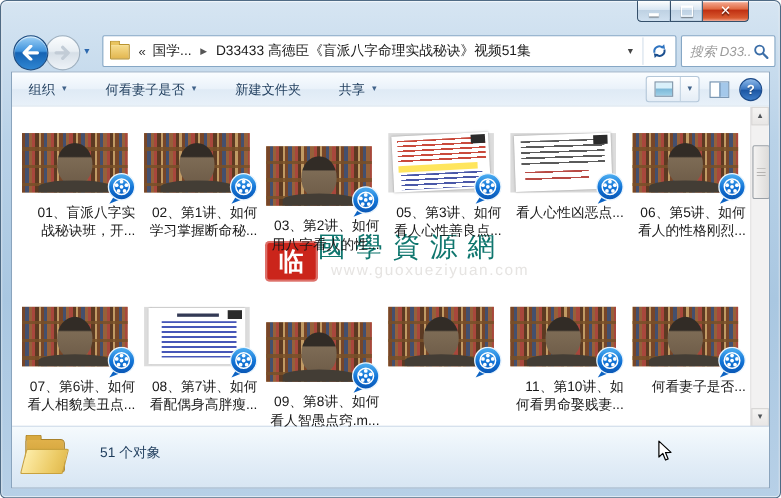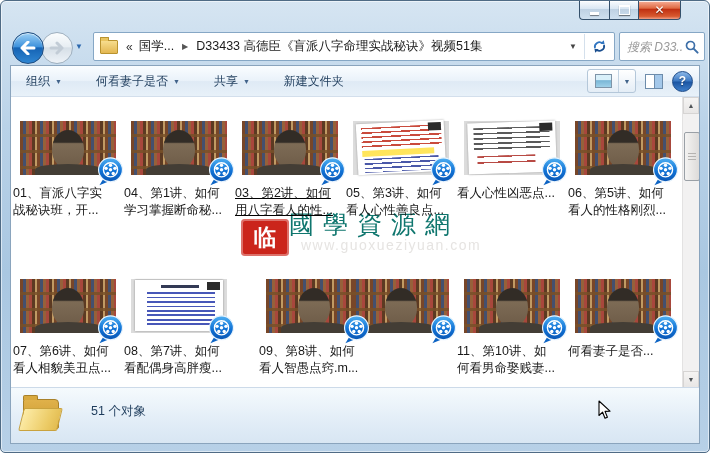--- a/index.html
+++ b/index.html
@@ -100,21 +100,21 @@
       repeating-linear-gradient(180deg,#b84a44 0 1.5px,rgba(0,0,0,0) 1.5px 6px);
     background-size:76px 23px,58px 11px;
     background-position:6px 5px,9px 33px;}
   .v-blue .page{
     background-image:
       linear-gradient(#333a55,#333a55),
       repeating-linear-gradient(180deg,#4757b8 0 1.5px,rgba(0,0,0,0) 1.5px 4.5px);
     background-size:38px 3px,68px 33px;
     background-position:26px 5px,12px 12px;}
   .badge{position:absolute;right:-9px;bottom:-11px;width:29px;height:29px;z-index:3;}
-  .lbl{margin-top:10px;width:110px;margin-left:-7px;text-align:left;font-size:12.5px;line-height:16.5px;color:#191919;}
+  .lbl{margin-top:10px;width:110px;margin-left:-7px;text-align:right;font-size:12.5px;line-height:16.5px;color:#191919;}
 
   
   .watermark{position:absolute;left:0;top:0;z-index:1;}
   .wm-seal{position:absolute;left:230px;top:122px;width:48px;height:37px;background:#cb251b;border-radius:4px;
       color:#fff;font-weight:bold;font-size:23px;display:flex;align-items:center;justify-content:center;
       font-family:"Liberation Serif","DejaVu Serif",serif;box-shadow:inset 0 0 0 2px rgba(255,255,255,.35);}
   .wm-name{position:absolute;left:278px;top:111px;font-size:25px;letter-spacing:9px;color:#0f766e;
       font-family:"Liberation Serif","DejaVu Serif",serif;white-space:nowrap;}
   .wm-url{position:absolute;left:290px;top:140px;font-size:14px;letter-spacing:1.5px;color:#e6e4e2;white-space:nowrap;}
 
@@ -205,25 +205,25 @@
     <div class="toolbar">
       <div class="tb-btn">
         <span>组织</span>
         <span class="tb-caret">▼</span>
       </div>
       <div class="tb-btn">
         <span>何看妻子是否</span>
         <span class="tb-caret">▼</span>
       </div>
       <div class="tb-btn">
+        <span>新建文件夹</span>
+      </div>
+      <div class="tb-btn">
         <span>共享</span>
         <span class="tb-caret">▼</span>
-      </div>
-      <div class="tb-btn">
-        <span>新建文件夹</span>
       </div>
       <div class="tb-right">
         <div class="view-group">
           <div class="view-btn">
             <span class="view-pic"></span>
           </div>
           <div class="view-caret-btn">
             <span>▼</span>
           </div>
         </div>
@@ -287,25 +287,25 @@
         <circle cx="16" cy="15" r="8.3" fill="none" stroke="#fff" stroke-width="1.6"></circle>
         <circle cx="16" cy="15" r="2" fill="#fff"></circle>
         <circle cx="16" cy="9.6" r="2" fill="#fff"></circle>
         <circle cx="21.2" cy="13.3" r="2" fill="#fff"></circle>
         <circle cx="19.2" cy="19.4" r="2" fill="#fff"></circle>
         <circle cx="12.8" cy="19.4" r="2" fill="#fff"></circle>
         <circle cx="10.8" cy="13.3" r="2" fill="#fff"></circle>
       </svg>
     </div>
     <div class="lbl">
-      <div>04、第1讲、如何</div>
+      <div>02、第1讲、如何</div>
       <div>学习掌握断命秘...</div>
     </div>
   </div>
-          <div class="cell" style="left: 222px; top: 0px; text-decoration: underline;">
+          <div class="cell" style="left: 222px; top: 12px;">
     <div class="thumb t-presenter">
 
       <svg class="badge" viewBox="0 0 32 34">
         <defs>
           <linearGradient id="bg" x1="0" y1="0" x2="0" y2="1">
             <stop offset="0" stop-color="#4fb0f2"></stop>
             <stop offset="0.55" stop-color="#1173d6"></stop>
             <stop offset="1" stop-color="#0a56b4"></stop>
           </linearGradient>
         </defs>
@@ -452,21 +452,21 @@
         <circle cx="19.2" cy="19.4" r="2" fill="#fff"></circle>
         <circle cx="12.8" cy="19.4" r="2" fill="#fff"></circle>
         <circle cx="10.8" cy="13.3" r="2" fill="#fff"></circle>
       </svg>
     </div>
     <div class="lbl">
       <div>08、第7讲、如何</div>
       <div>看配偶身高胖瘦...</div>
     </div>
   </div>
-          <div class="cell" style="left: 222px; top: 158px; margin-left: 24px;">
+          <div class="cell" style="left: 222px; top: 172px;">
     <div class="thumb t-presenter">
 
       <svg class="badge" viewBox="0 0 32 34">
         <defs>
           <linearGradient id="bg" x1="0" y1="0" x2="0" y2="1">
             <stop offset="0" stop-color="#4fb0f2"></stop>
             <stop offset="0.55" stop-color="#1173d6"></stop>
             <stop offset="1" stop-color="#0a56b4"></stop>
           </linearGradient>
         </defs>

